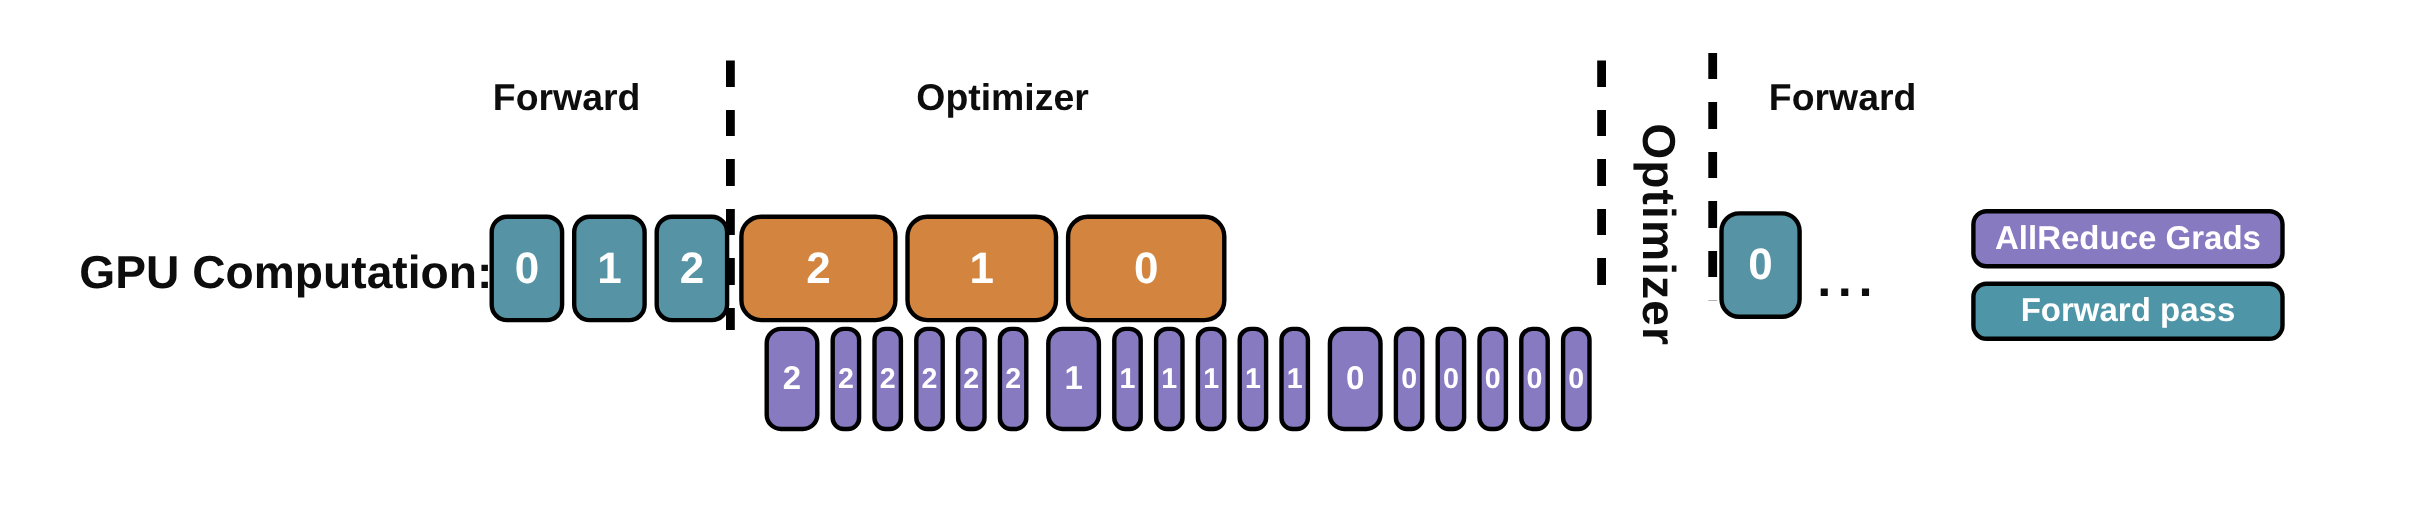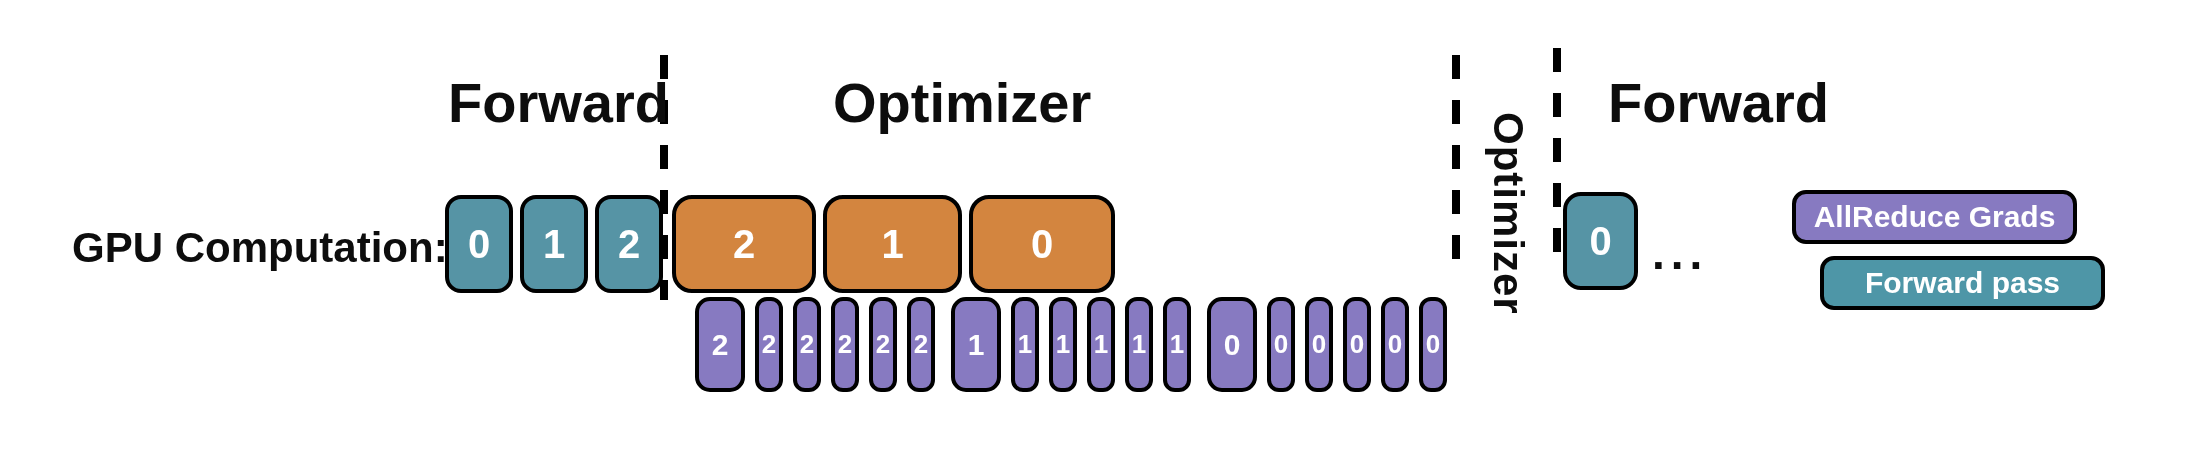--- a/index.html
+++ b/index.html
@@ -10,21 +10,21 @@
   .canvas {
     position: relative;
     width: 2198px;
     height: 464px;
     background: #ffffff;
     font-family: "Liberation Sans", sans-serif;
     overflow: hidden;
   }
   .phase-label {
     position: absolute;
-    font-size: 56px;
+    font-size: 34px;
     font-weight: bold;
     color: #0d0d0d;
     white-space: nowrap;
     z-index: 3;
   }
   .row-label {
     position: absolute;
     font-size: 42px;
     font-weight: bold;
     color: #0d0d0d;
@@ -130,21 +130,21 @@
     display: flex;
     align-items: center;
     justify-content: center;
     color: #ffffff;
     font-weight: bold;
     font-size: 30px;
     white-space: nowrap;
     z-index: 2;
   }
   .legend-allreduce { top: 190px; background: #877AC1; }
-  .legend-forward   { top: 256px; background: #4E96A7; margin-left: 28px; }
+  .legend-forward   { top: 256px; background: #4E96A7; }
   .legend-backward  { top: 330px; background: #D3853F; }
 </style>
 </head>
 <body>
 
 <div class="canvas">
 
   <div class="phase-label" style="left:448px; top:70px;">Forward</div>
   <div class="phase-label" style="left:833px; top:70px;">Optimizer</div>
   <div class="phase-label" style="left:1608px; top:70px;">Forward</div>

